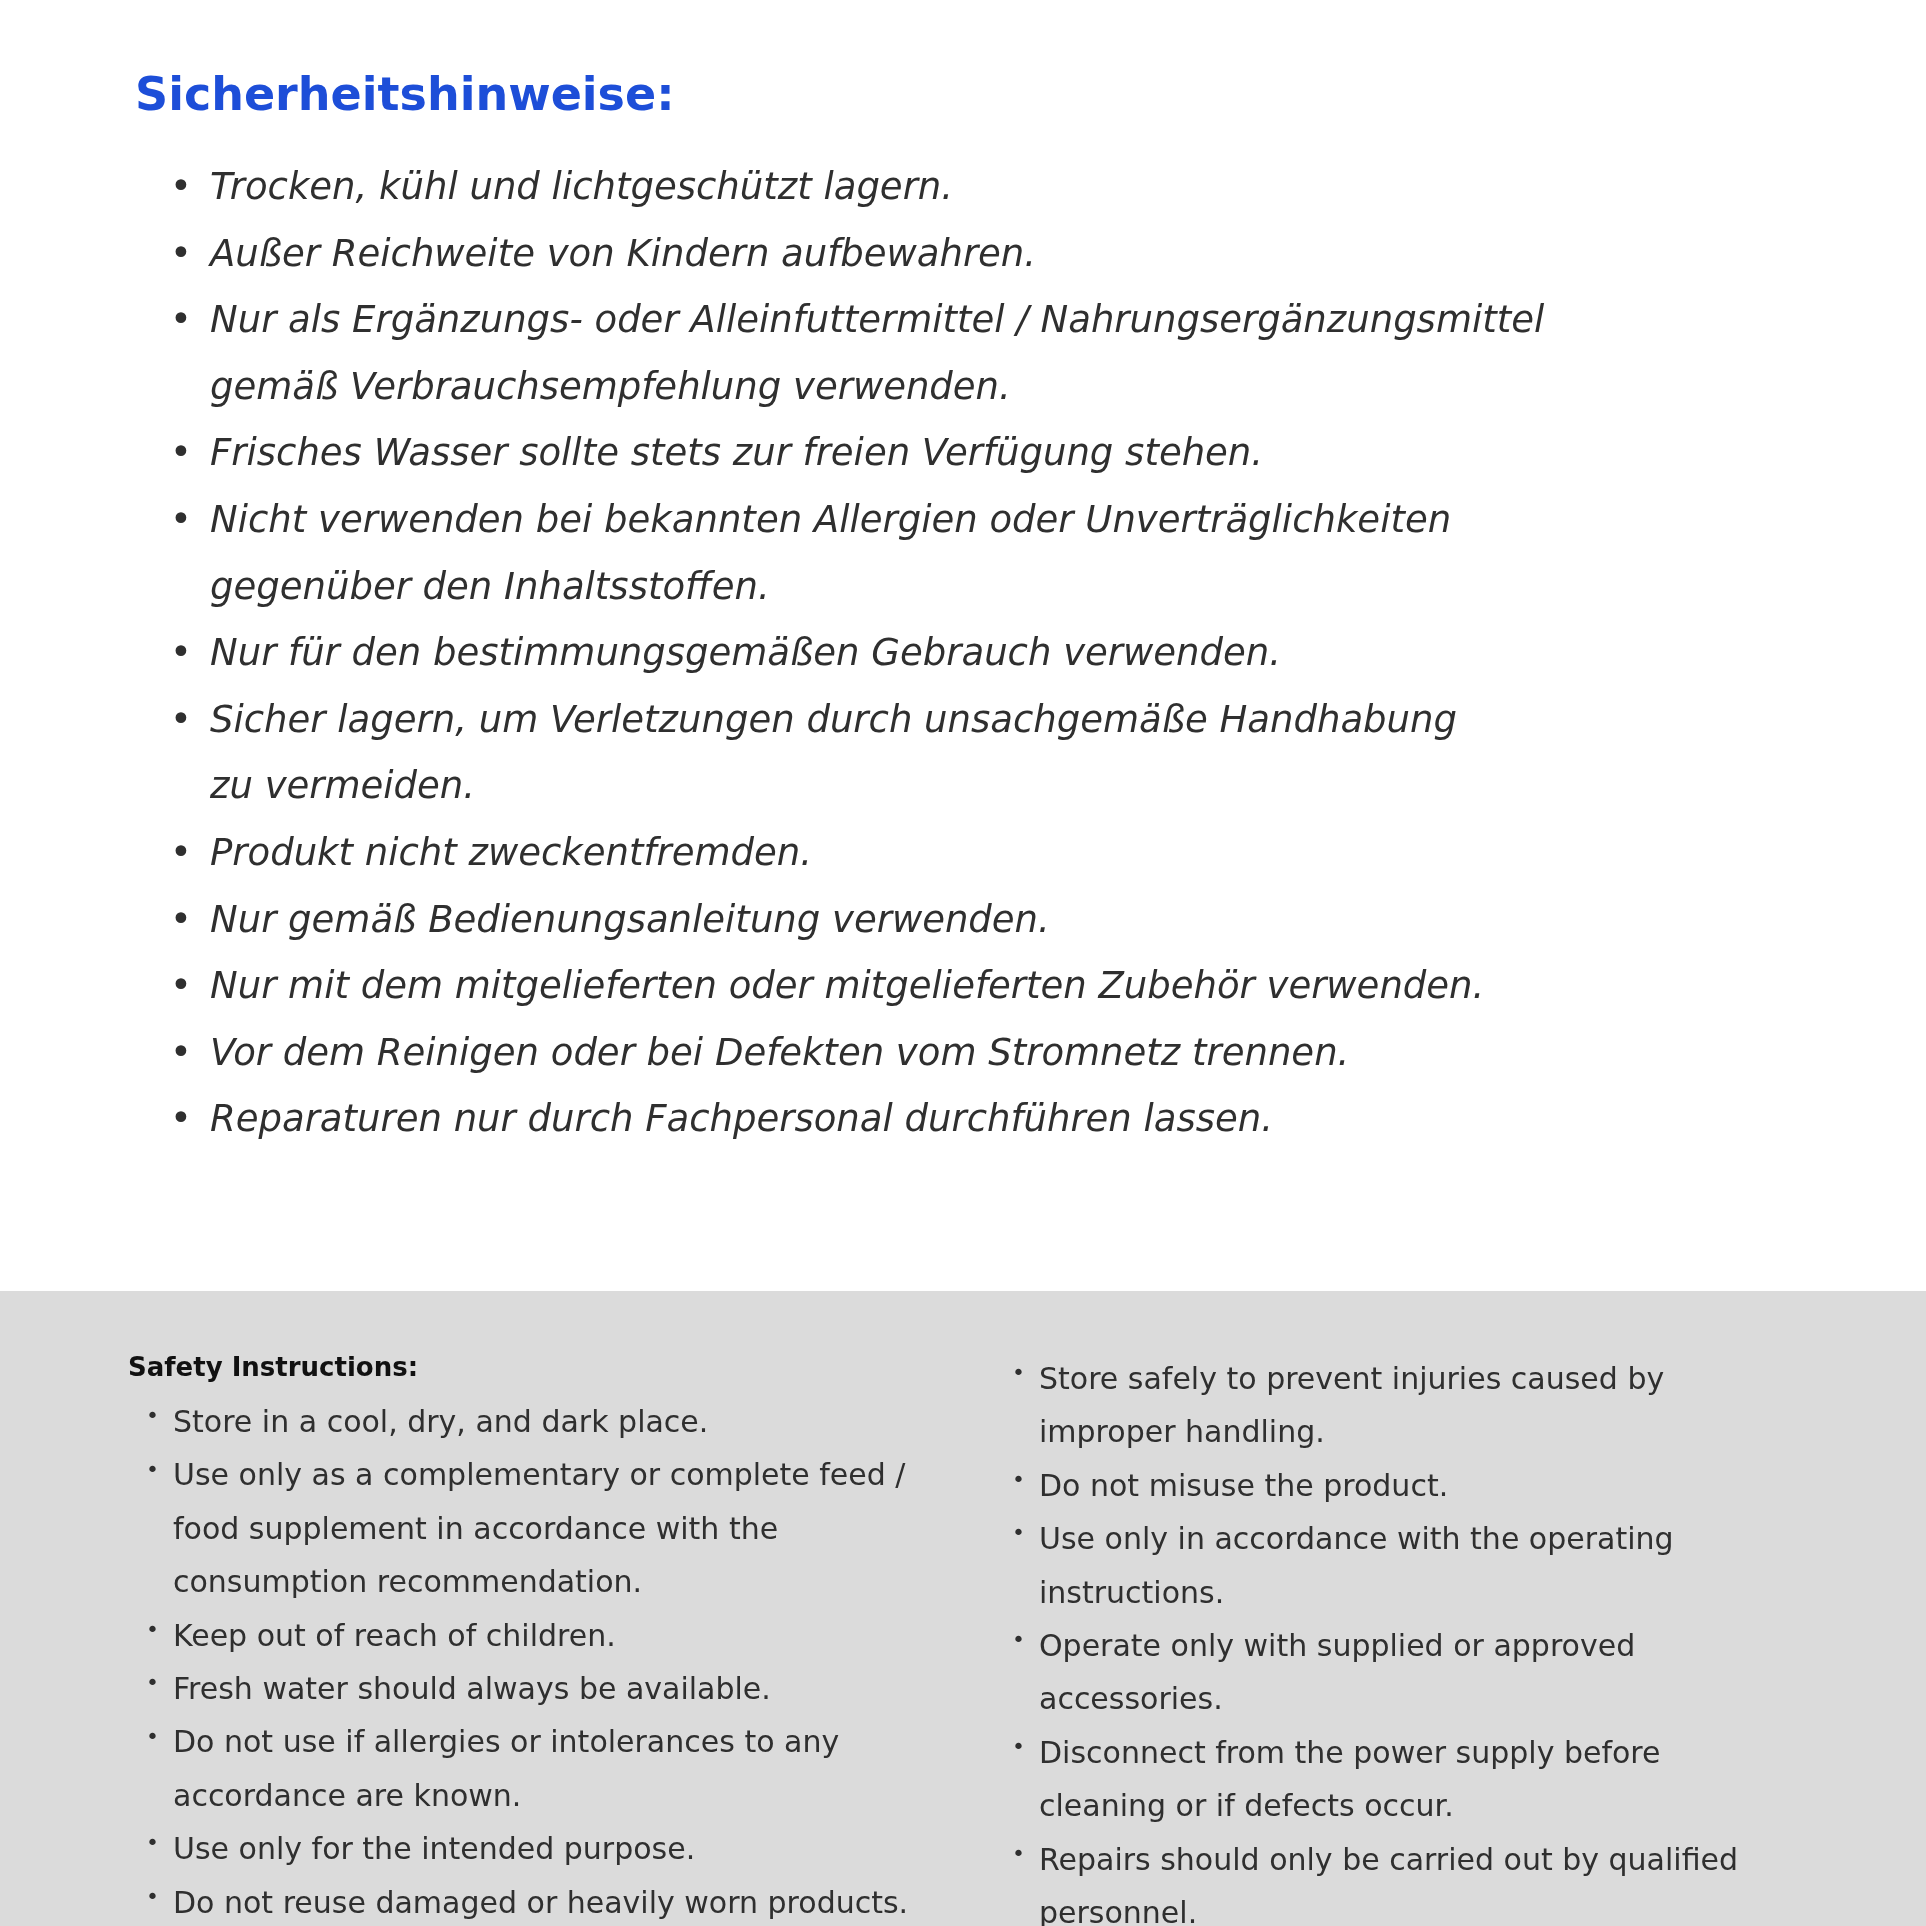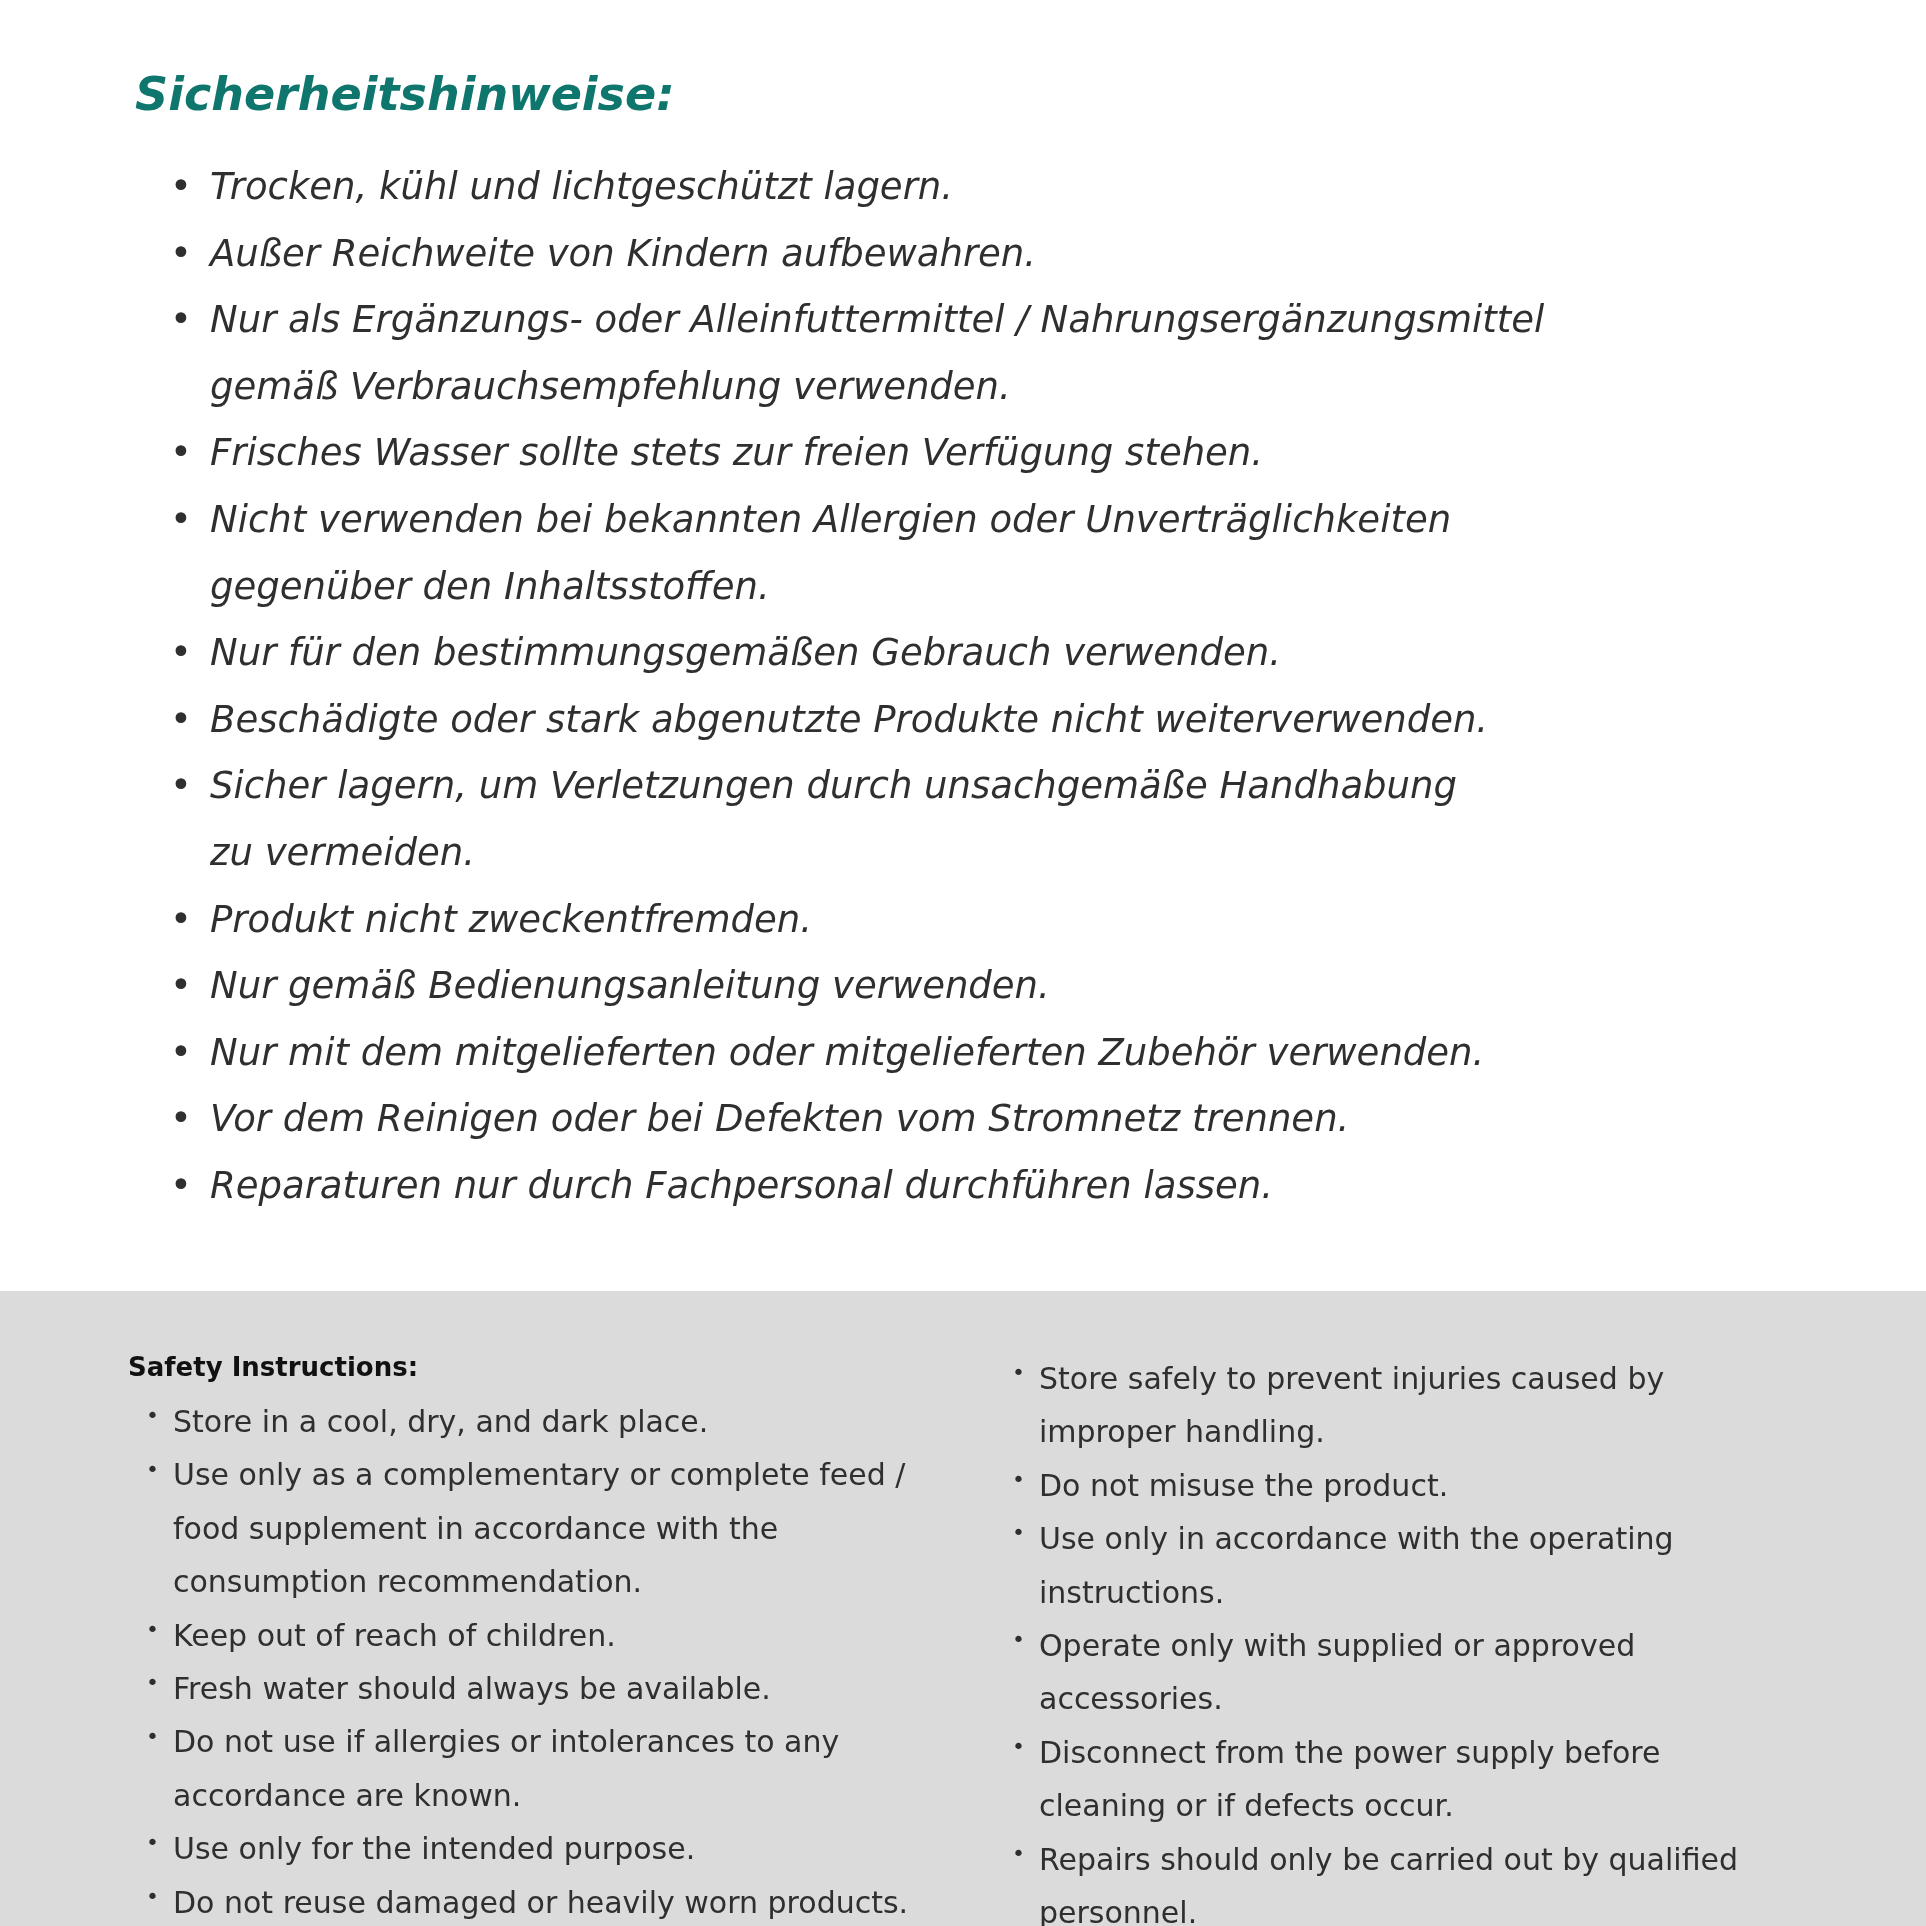--- a/index.html
+++ b/index.html
@@ -20,22 +20,21 @@
   
   .de-section {
     background: #ffffff;
     height: 1291px;
     flex: 0 0 auto;
     padding: 67px 103px 0 135px;
   }
   .de-title {
     font-size: 46px;
     font-weight: 700;
-    color: #0f766e;
-    font-style: italic;
+    color: #1d4ed8;
   }
   .de-list {
     list-style: none;
     margin-top: 33px;
     padding-left: 35px;
   }
   .de-list li {
     position: relative;
     padding-left: 40px;
     font-size: 37px;
@@ -97,21 +96,20 @@
     <h1 class="de-title">Sicherheitshinweise:</h1>
     <ul class="de-list">
       <li>Trocken, kühl und lichtgeschützt lagern.</li>
       <li>Außer Reichweite von Kindern aufbewahren.</li>
       <li>Nur als Ergänzungs- oder Alleinfuttermittel / Nahrungsergänzungsmittel
 gemäß Verbrauchsempfehlung verwenden.</li>
       <li>Frisches Wasser sollte stets zur freien Verfügung stehen.</li>
       <li>Nicht verwenden bei bekannten Allergien oder Unverträglichkeiten
 gegenüber den Inhaltsstoffen.</li>
       <li>Nur für den bestimmungsgemäßen Gebrauch verwenden.</li>
-      <li>Beschädigte oder stark abgenutzte Produkte nicht weiterverwenden.</li>
       <li>Sicher lagern, um Verletzungen durch unsachgemäße Handhabung
 zu vermeiden.</li>
       <li>Produkt nicht zweckentfremden.</li>
       <li>Nur gemäß Bedienungsanleitung verwenden.</li>
       <li>Nur mit dem mitgelieferten oder mitgelieferten Zubehör verwenden.</li>
       <li>Vor dem Reinigen oder bei Defekten vom Stromnetz trennen.</li>
       <li>Reparaturen nur durch Fachpersonal durchführen lassen.</li>
     </ul>
   </section>
 

